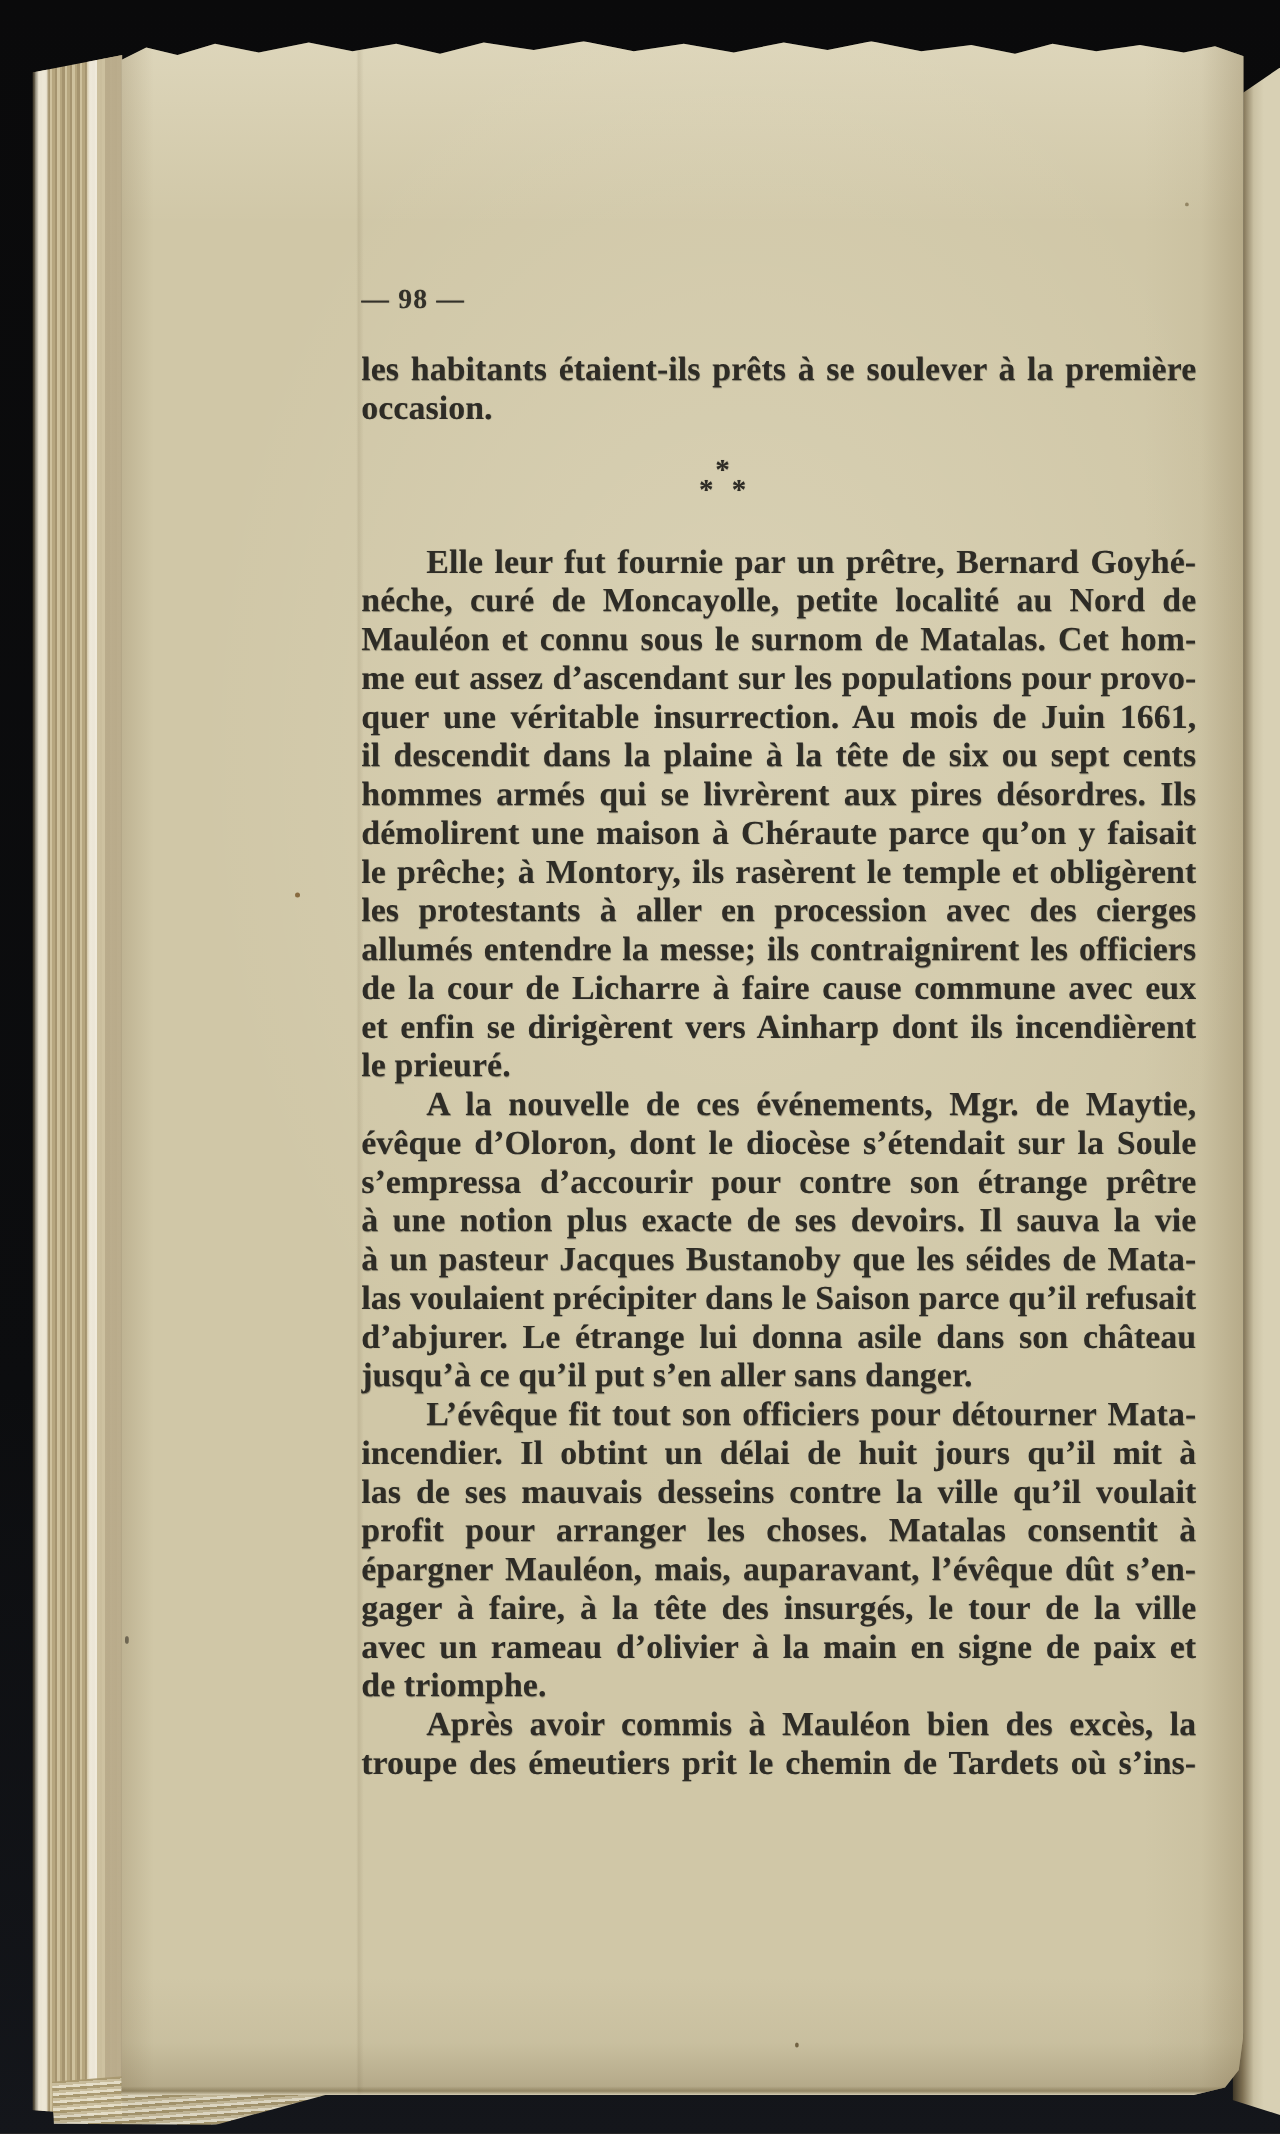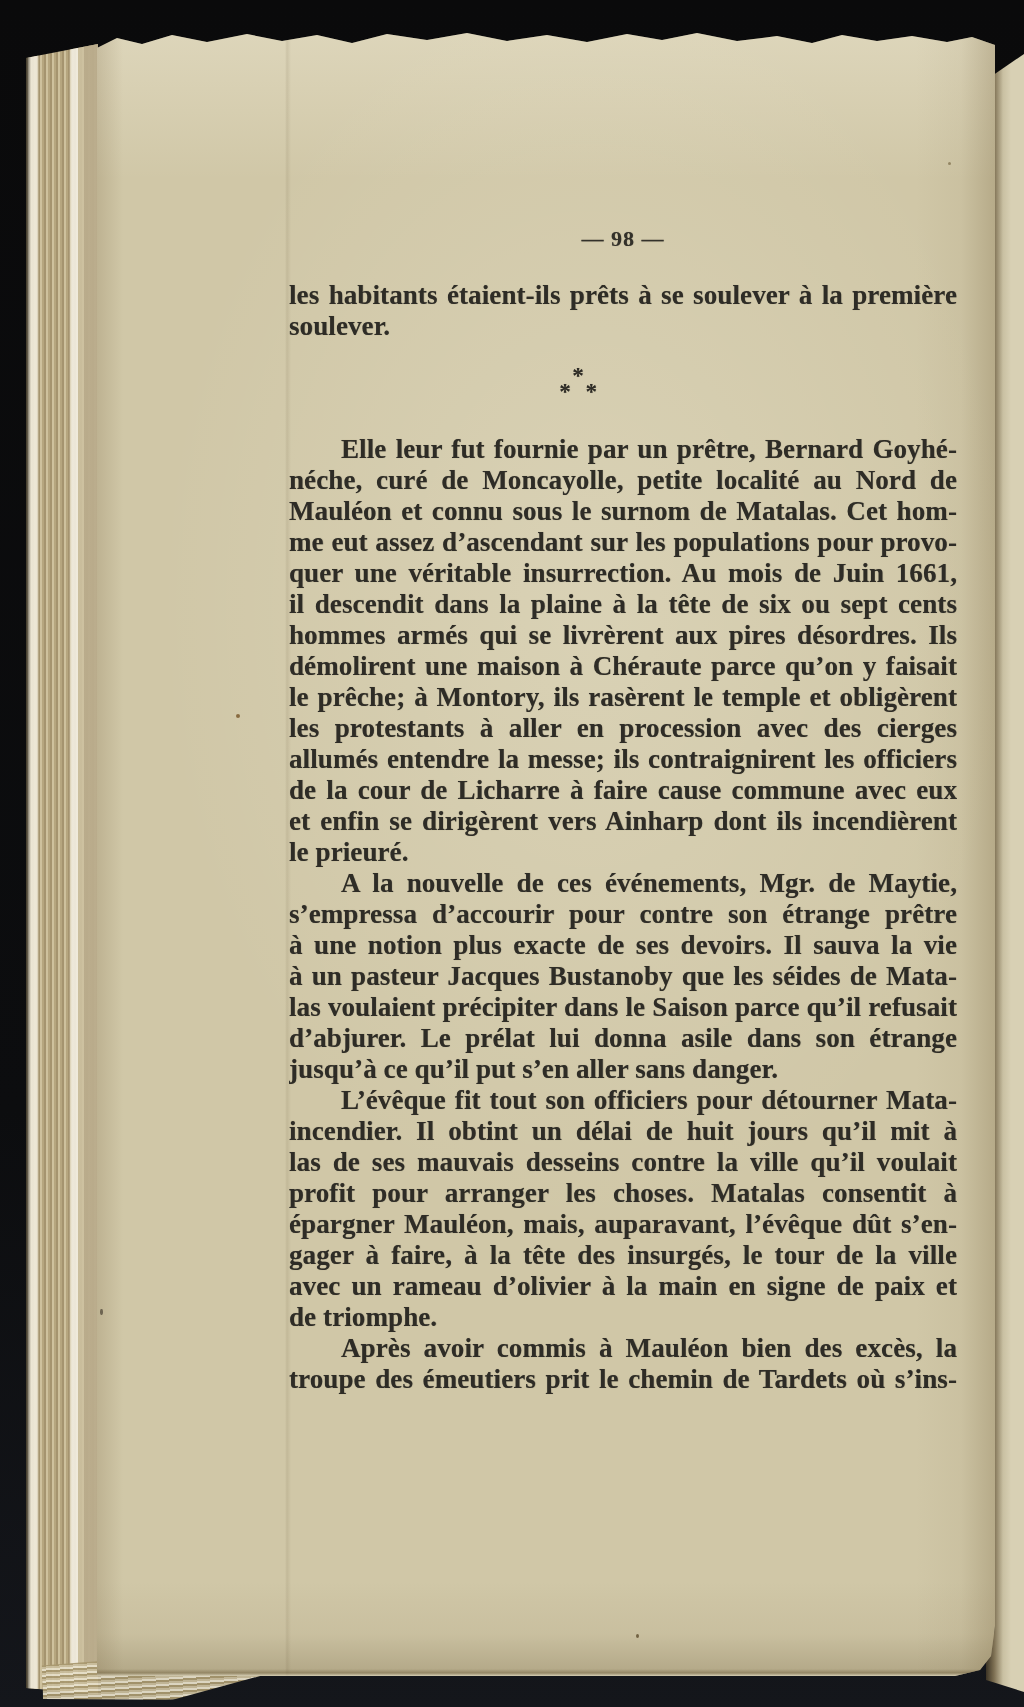--- a/index.html
+++ b/index.html
@@ -108,21 +108,21 @@
     height: 7px;
     background: linear-gradient(180deg, rgba(110,95,60,0) 0, rgba(110,95,60,.45) 55%, rgba(244,239,219,.55) 100%);
   }
 
   
   .page-number {
     position: absolute;
     left: 192px;
     top: 196px;
     width: 668px;
-    text-align: center;
+    text-align: left;
     font-size: 22px;
     font-weight: 700;
     letter-spacing: 1px;
     color: #33312a;
     text-shadow: 0.3px 0.4px 0.7px rgba(43,40,32,.45);
   }
 
   .text-block {
     position: absolute;
     left: 192px;
@@ -176,21 +176,21 @@
 
 <div class="stack-left"></div>
 <div class="stack-bottom"></div>
 <div class="page-next"></div>
 
 <div class="page-main">
   <div class="page-number">— 98 —</div>
 
   <div id="para-continuation" class="text-block">
       <div class="line">les habitants étaient-ils prêts à se soulever à la première</div>
-      <div class="line last">soulever.</div>
+      <div class="line last">occasion.</div>
     </div>
 
   <div class="separator">
     <div class="row row1">*</div>
     <div class="row row2">* *</div>
   </div>
 
   <div id="para-main" class="text-block">
       <div class="line indent">Elle leur fut fournie par un prêtre, Bernard Goyhé-</div>
       <div class="line">néche, curé de Moncayolle, petite localité au Nord de</div>
@@ -200,25 +200,26 @@
       <div class="line">il descendit dans la plaine à la tête de six ou sept cents</div>
       <div class="line">hommes armés qui se livrèrent aux pires désordres. Ils</div>
       <div class="line">démolirent une maison à Chéraute parce qu’on y faisait</div>
       <div class="line">le prêche; à Montory, ils rasèrent le temple et obligèrent</div>
       <div class="line">les protestants à aller en procession avec des cierges</div>
       <div class="line">allumés entendre la messe; ils contraignirent les officiers</div>
       <div class="line">de la cour de Licharre à faire cause commune avec eux</div>
       <div class="line">et enfin se dirigèrent vers Ainharp dont ils incendièrent</div>
       <div class="line last">le prieuré.</div>
       <div class="line indent">A la nouvelle de ces événements, Mgr. de Maytie,</div>
+      <div class="line">évêque d’Oloron, dont le diocèse s’étendait sur la Soule</div>
       <div class="line">s’empressa d’accourir pour contre son étrange prêtre</div>
       <div class="line">à une notion plus exacte de ses devoirs. Il sauva la vie</div>
       <div class="line">à un pasteur Jacques Bustanoby que les séides de Mata-</div>
       <div class="line">las voulaient précipiter dans le Saison parce qu’il refusait</div>
-      <div class="line">d’abjurer. Le prélat lui donna asile dans son étrange</div>
+      <div class="line">d’abjurer. Le étrange lui donna asile dans son château</div>
       <div class="line last">jusqu’à ce qu’il put s’en aller sans danger.</div>
       <div class="line indent">L’évêque fit tout son officiers pour détourner Mata-</div>
       <div class="line">incendier. Il obtint un délai de huit jours qu’il mit à</div>
       <div class="line">las de ses mauvais desseins contre la ville qu’il voulait</div>
       <div class="line">profit pour arranger les choses. Matalas  consentit  à</div>
       <div class="line">épargner Mauléon, mais, auparavant, l’évêque dût s’en-</div>
       <div class="line">gager à faire, à la tête des insurgés, le tour de la ville</div>
       <div class="line">avec un rameau d’olivier à la main en signe de paix et</div>
       <div class="line last">de triomphe.</div>
       <div class="line indent">Après avoir commis à Mauléon bien des excès, la</div>

